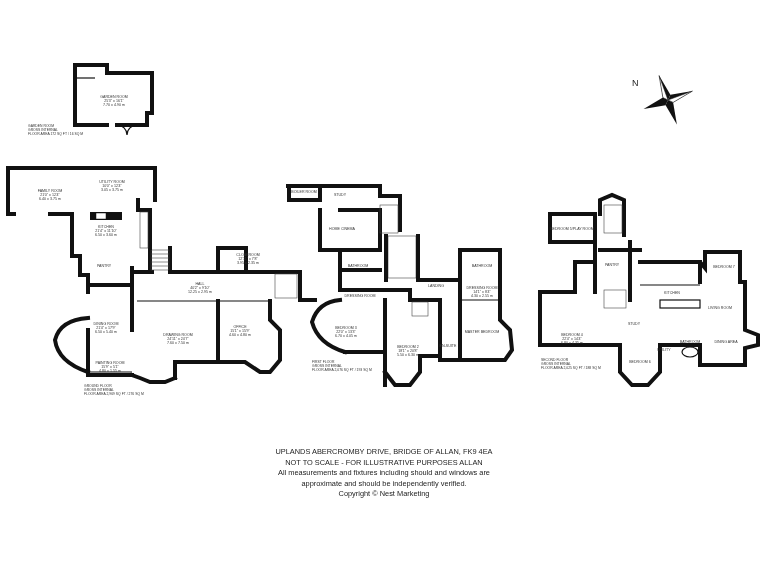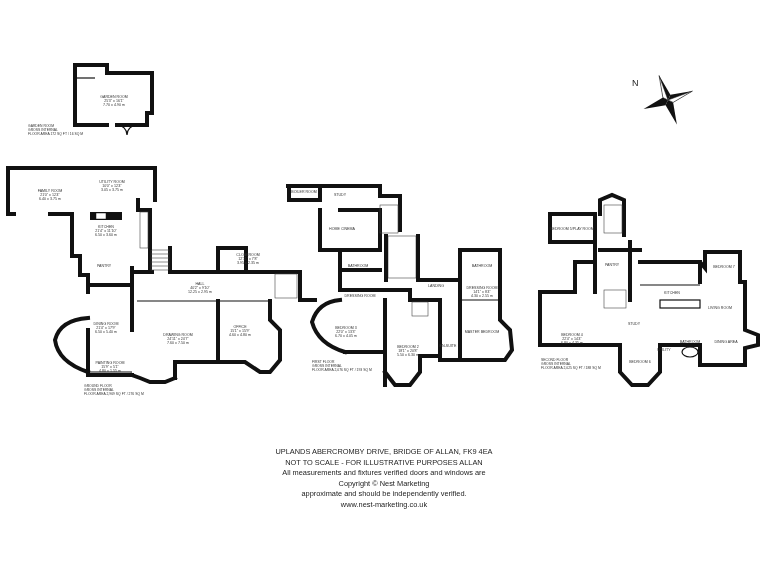--- a/index.html
+++ b/index.html
@@ -278,17 +278,16 @@
 </div>
 <div class="floor-label" style="left:541px;top:358px;">
   <div>SECOND FLOOR</div>
   <div>GROSS INTERNAL</div>
   <div>FLOOR AREA 2,025 SQ FT / 188 SQ M</div>
 </div>
 
 <div class="footer">
   <div>UPLANDS ABERCROMBY DRIVE, BRIDGE OF ALLAN, FK9 4EA</div>
   <div>NOT TO SCALE - FOR ILLUSTRATIVE PURPOSES ALLAN</div>
-  <div>All measurements and fixtures verified doors and windows are</div>
+  <div>All measurements and fixtures including should and windows are</div>
+  <div>approximate and should be independently verified.</div>
   <div>Copyright © Nest Marketing</div>
-  <div>approximate and should be independently verified.</div>
-  <div>www.nest-marketing.co.uk</div>
 </div>
 
 </body></html>

